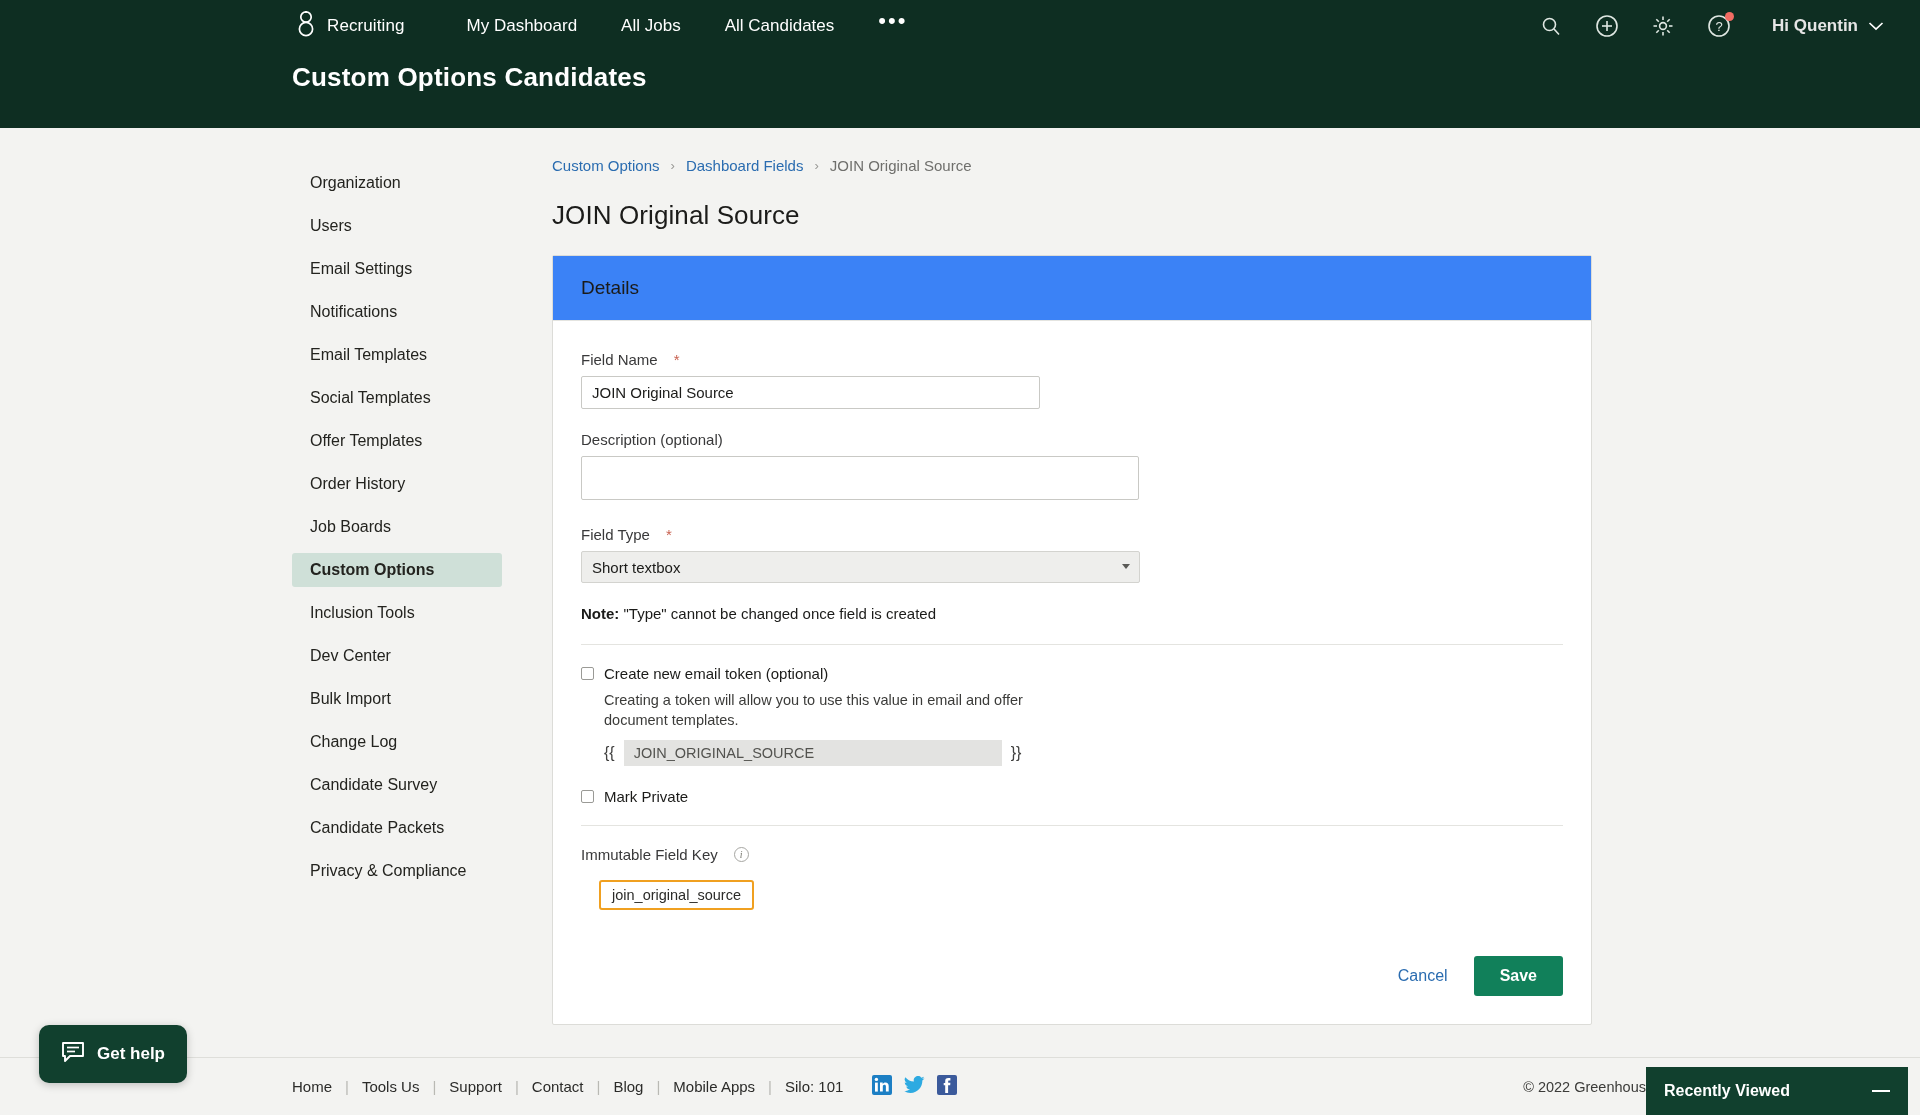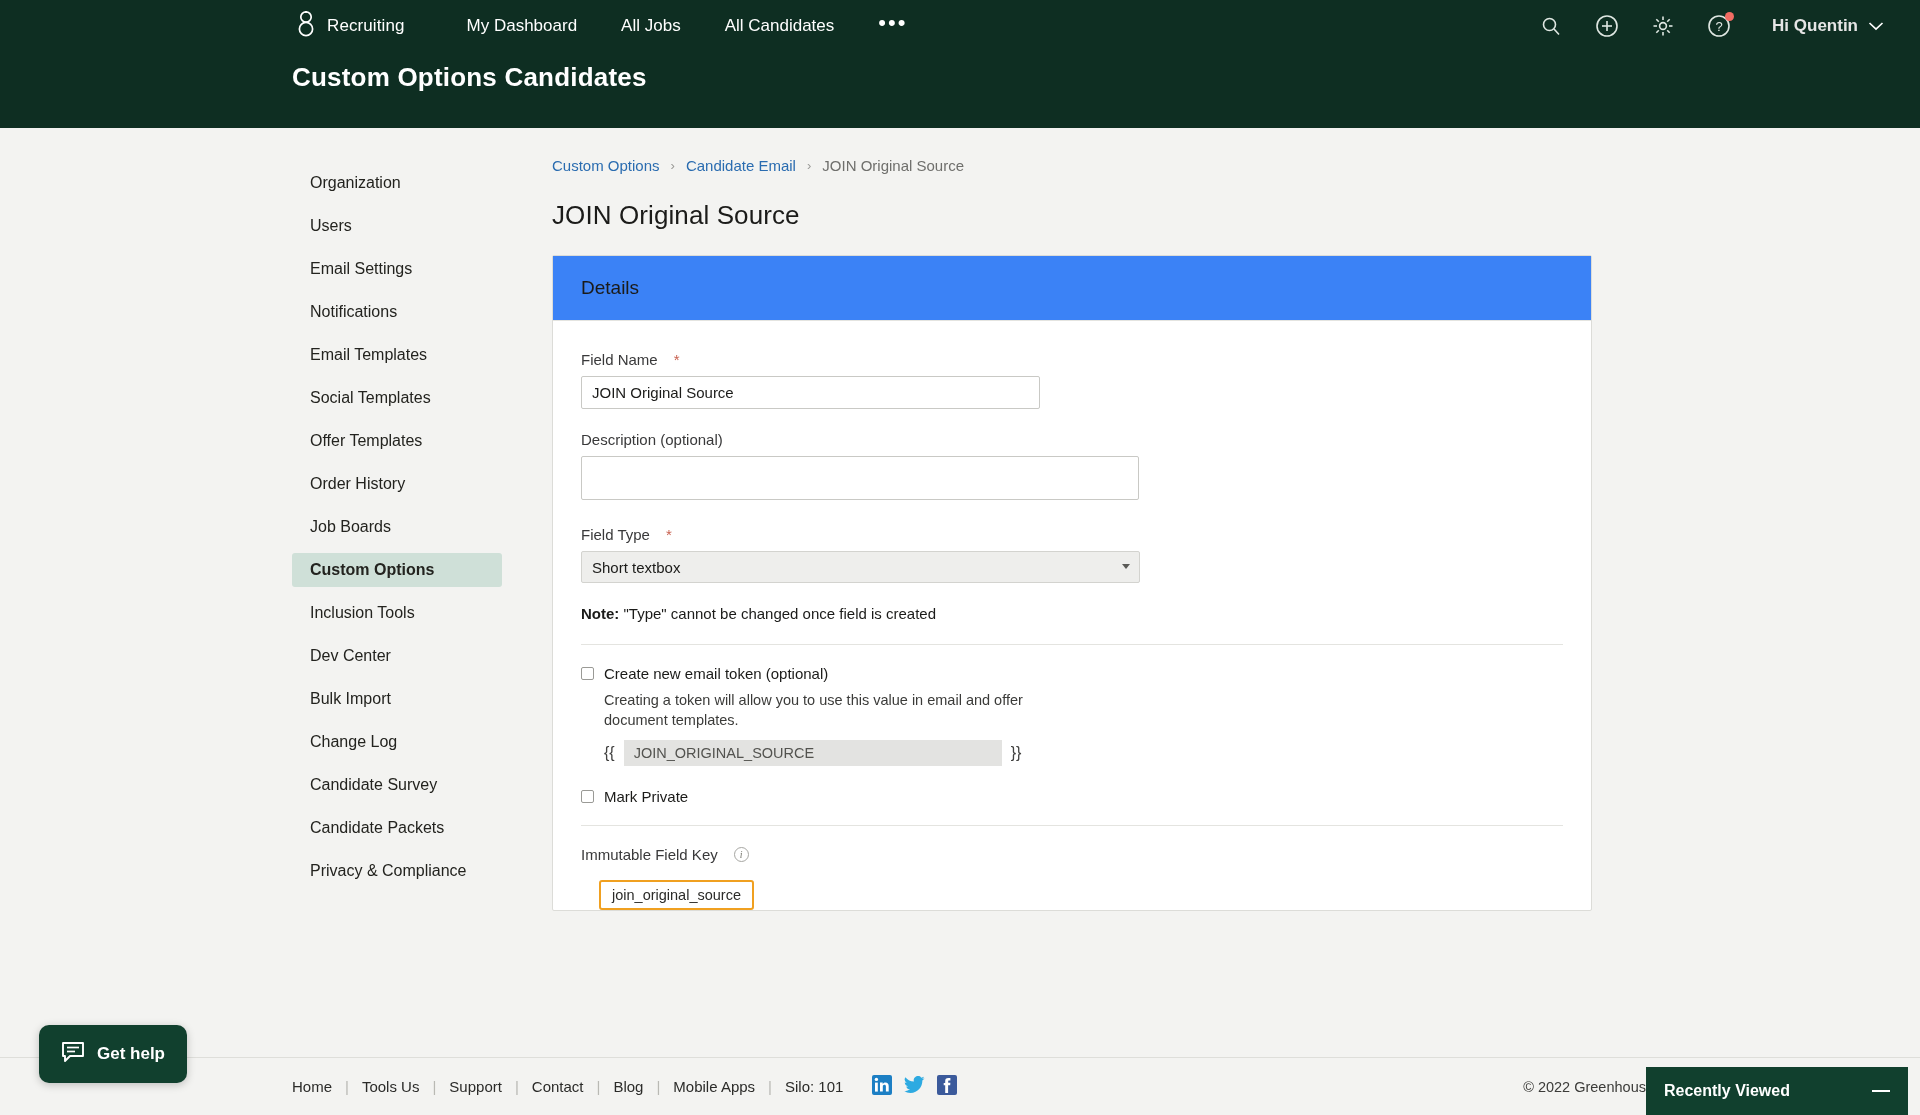--- a/index.html
+++ b/index.html
@@ -35,21 +35,21 @@
     margin-right: 62px;
   }
   .brand-logo { display:block; }
   .brand-name {
     color: #ffffff;
     font-size: 17px;
     letter-spacing: .1px;
   }
   .nav-links {
     display: flex;
-    align-items: center;
+    align-items: flex-start;
     gap: 44px;
   }
   .nav-link {
     color: #ffffff;
     font-size: 17px;
     text-decoration: none;
     cursor: pointer;
     white-space: nowrap;
   }
   .nav-more {
@@ -489,21 +489,21 @@
       <div class="side-item">Candidate Survey</div>
       <div class="side-item">Candidate Packets</div>
       <div class="side-item">Privacy &amp; Compliance</div>
     </div>
 
   <div class="main">
 
     <div class="breadcrumb">
       <a class="crumb-link">Custom Options</a>
       <span class="crumb-sep">›</span>
-      <a class="crumb-link">Candidate Email</a>
+      <a class="crumb-link">Dashboard Fields</a>
       <span class="crumb-sep">›</span>
       <span class="crumb-current">JOIN Original Source</span>
     </div>
 
     <div class="page-head">JOIN Original Source</div>
 
     <div class="card">
       <div class="card-head">Details</div>
       <div class="card-body">
 
@@ -565,20 +565,24 @@
         <div class="divider"></div>
 
         <div style="padding:20px 0 0 0;">
           <div class="field-label">
             <span>Immutable Field Key</span>
             <span class="info-icon">i</span>
           </div>
           <div class="key-highlight">join_original_source</div>
         </div>
 
+      </div>
+      <div class="card-actions">
+        <a class="link-btn">Cancel</a>
+        <button class="save-btn">Save</button>
       </div>
     </div>
 
   </div>
 </div>
 
 <div class="footer">
   <div class="footer-links" id="footer-links">
       <a class="footer-link">Home</a>
       <span class="f-sep">|</span>

